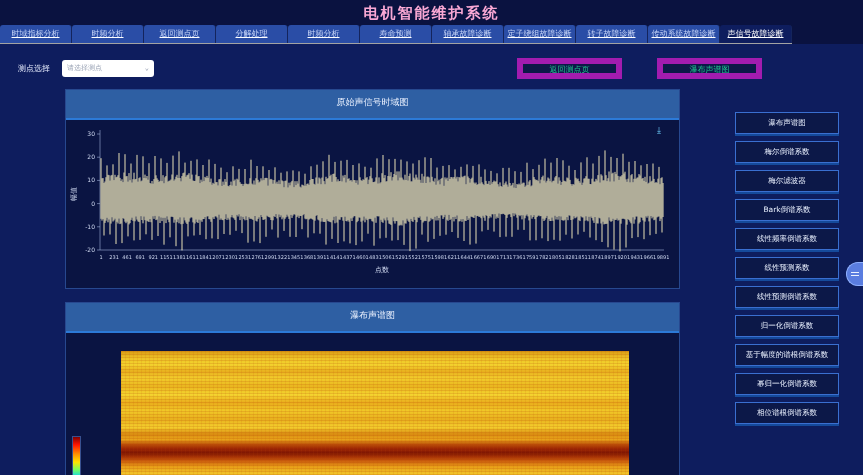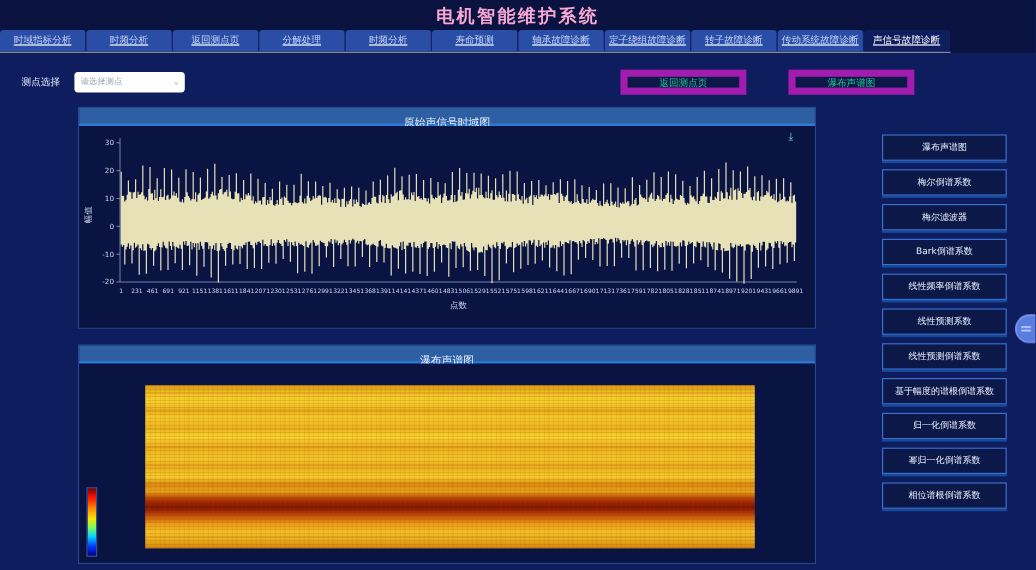--- a/index.html
+++ b/index.html
@@ -38,21 +38,21 @@
     border:6px solid #a21caf; color:#1fc48d; font-size:8px;
     font-family:inherit; cursor:pointer;
   }
   .back-btn:last-child { margin-right:101px; }
   
   .content-row { display:flex; margin:5px 0 0 65px; }
   .charts-col { width:615px; }
   
   .panel { background:#0c1848; border:1px solid #27488f; margin-bottom:13px; }
   .panel-header {
-    position:relative; height:15px; background:#2e5fa3;
+    position:relative; height:30px; background:#2e5fa3;
     border-bottom:2px solid #2c7ad8; text-align:center;
   }
   .panel-title { font-size:9px; color:#eaf1ff; line-height:14px; }
   .panel-body { position:relative; }
   .panel-body.wave { height:168px; background:#0a1442; }
   .panel-body.spec { height:166px; background:#0a1442; }
   .toolbox-icon {
     position:absolute; top:6px; right:18px; font-size:9px; color:#6fd3ff;
     cursor:pointer; line-height:1;
   }
@@ -217,22 +217,22 @@
     </div>
 
     <aside class="feature-sidebar">
       <button class="feature-btn">瀑布声谱图</button>
       <button class="feature-btn">梅尔倒谱系数</button>
       <button class="feature-btn">梅尔滤波器</button>
       <button class="feature-btn">Bark倒谱系数</button>
       <button class="feature-btn">线性频率倒谱系数</button>
       <button class="feature-btn">线性预测系数</button>
       <button class="feature-btn">线性预测倒谱系数</button>
+      <button class="feature-btn">归一化倒谱系数</button>
       <button class="feature-btn">基于幅度的谱根倒谱系数</button>
-      <button class="feature-btn">归一化倒谱系数</button>
       <button class="feature-btn">幂归一化倒谱系数</button>
       <button class="feature-btn">相位谱根倒谱系数</button>
     </aside>
   </div>
 </main>
 
 <div class="float-pill">
   <i></i>
   <i></i>
 </div>

